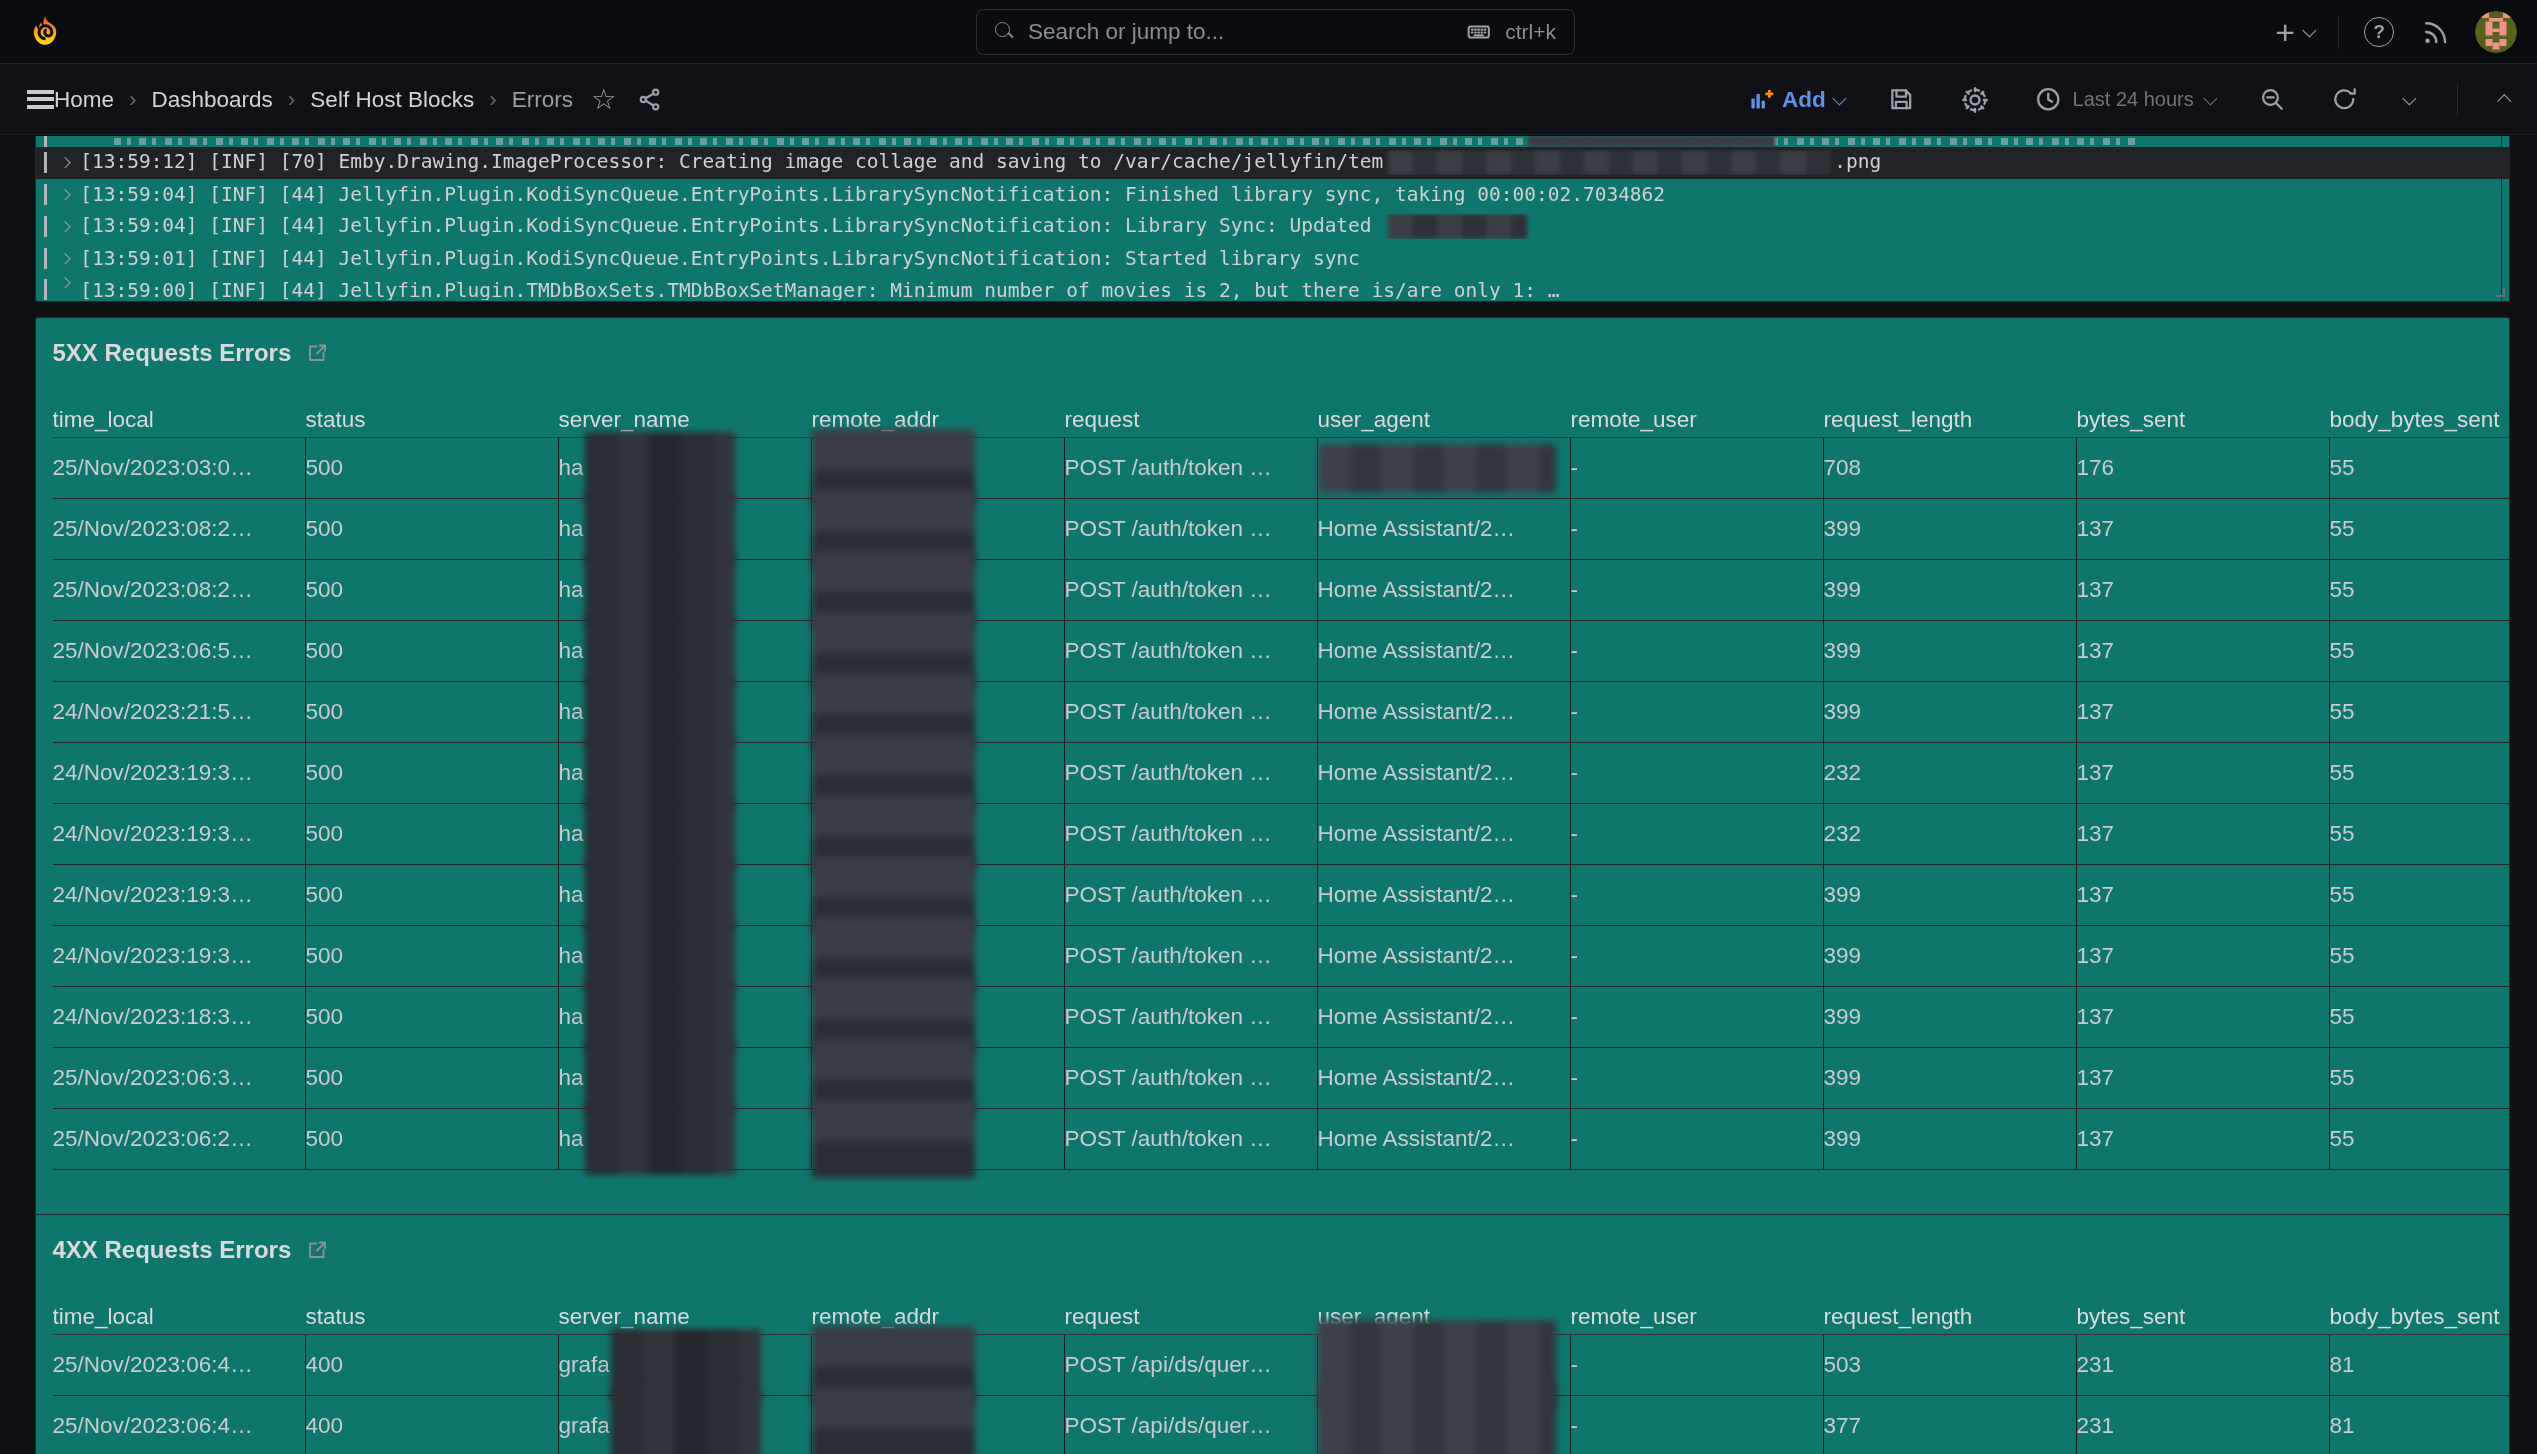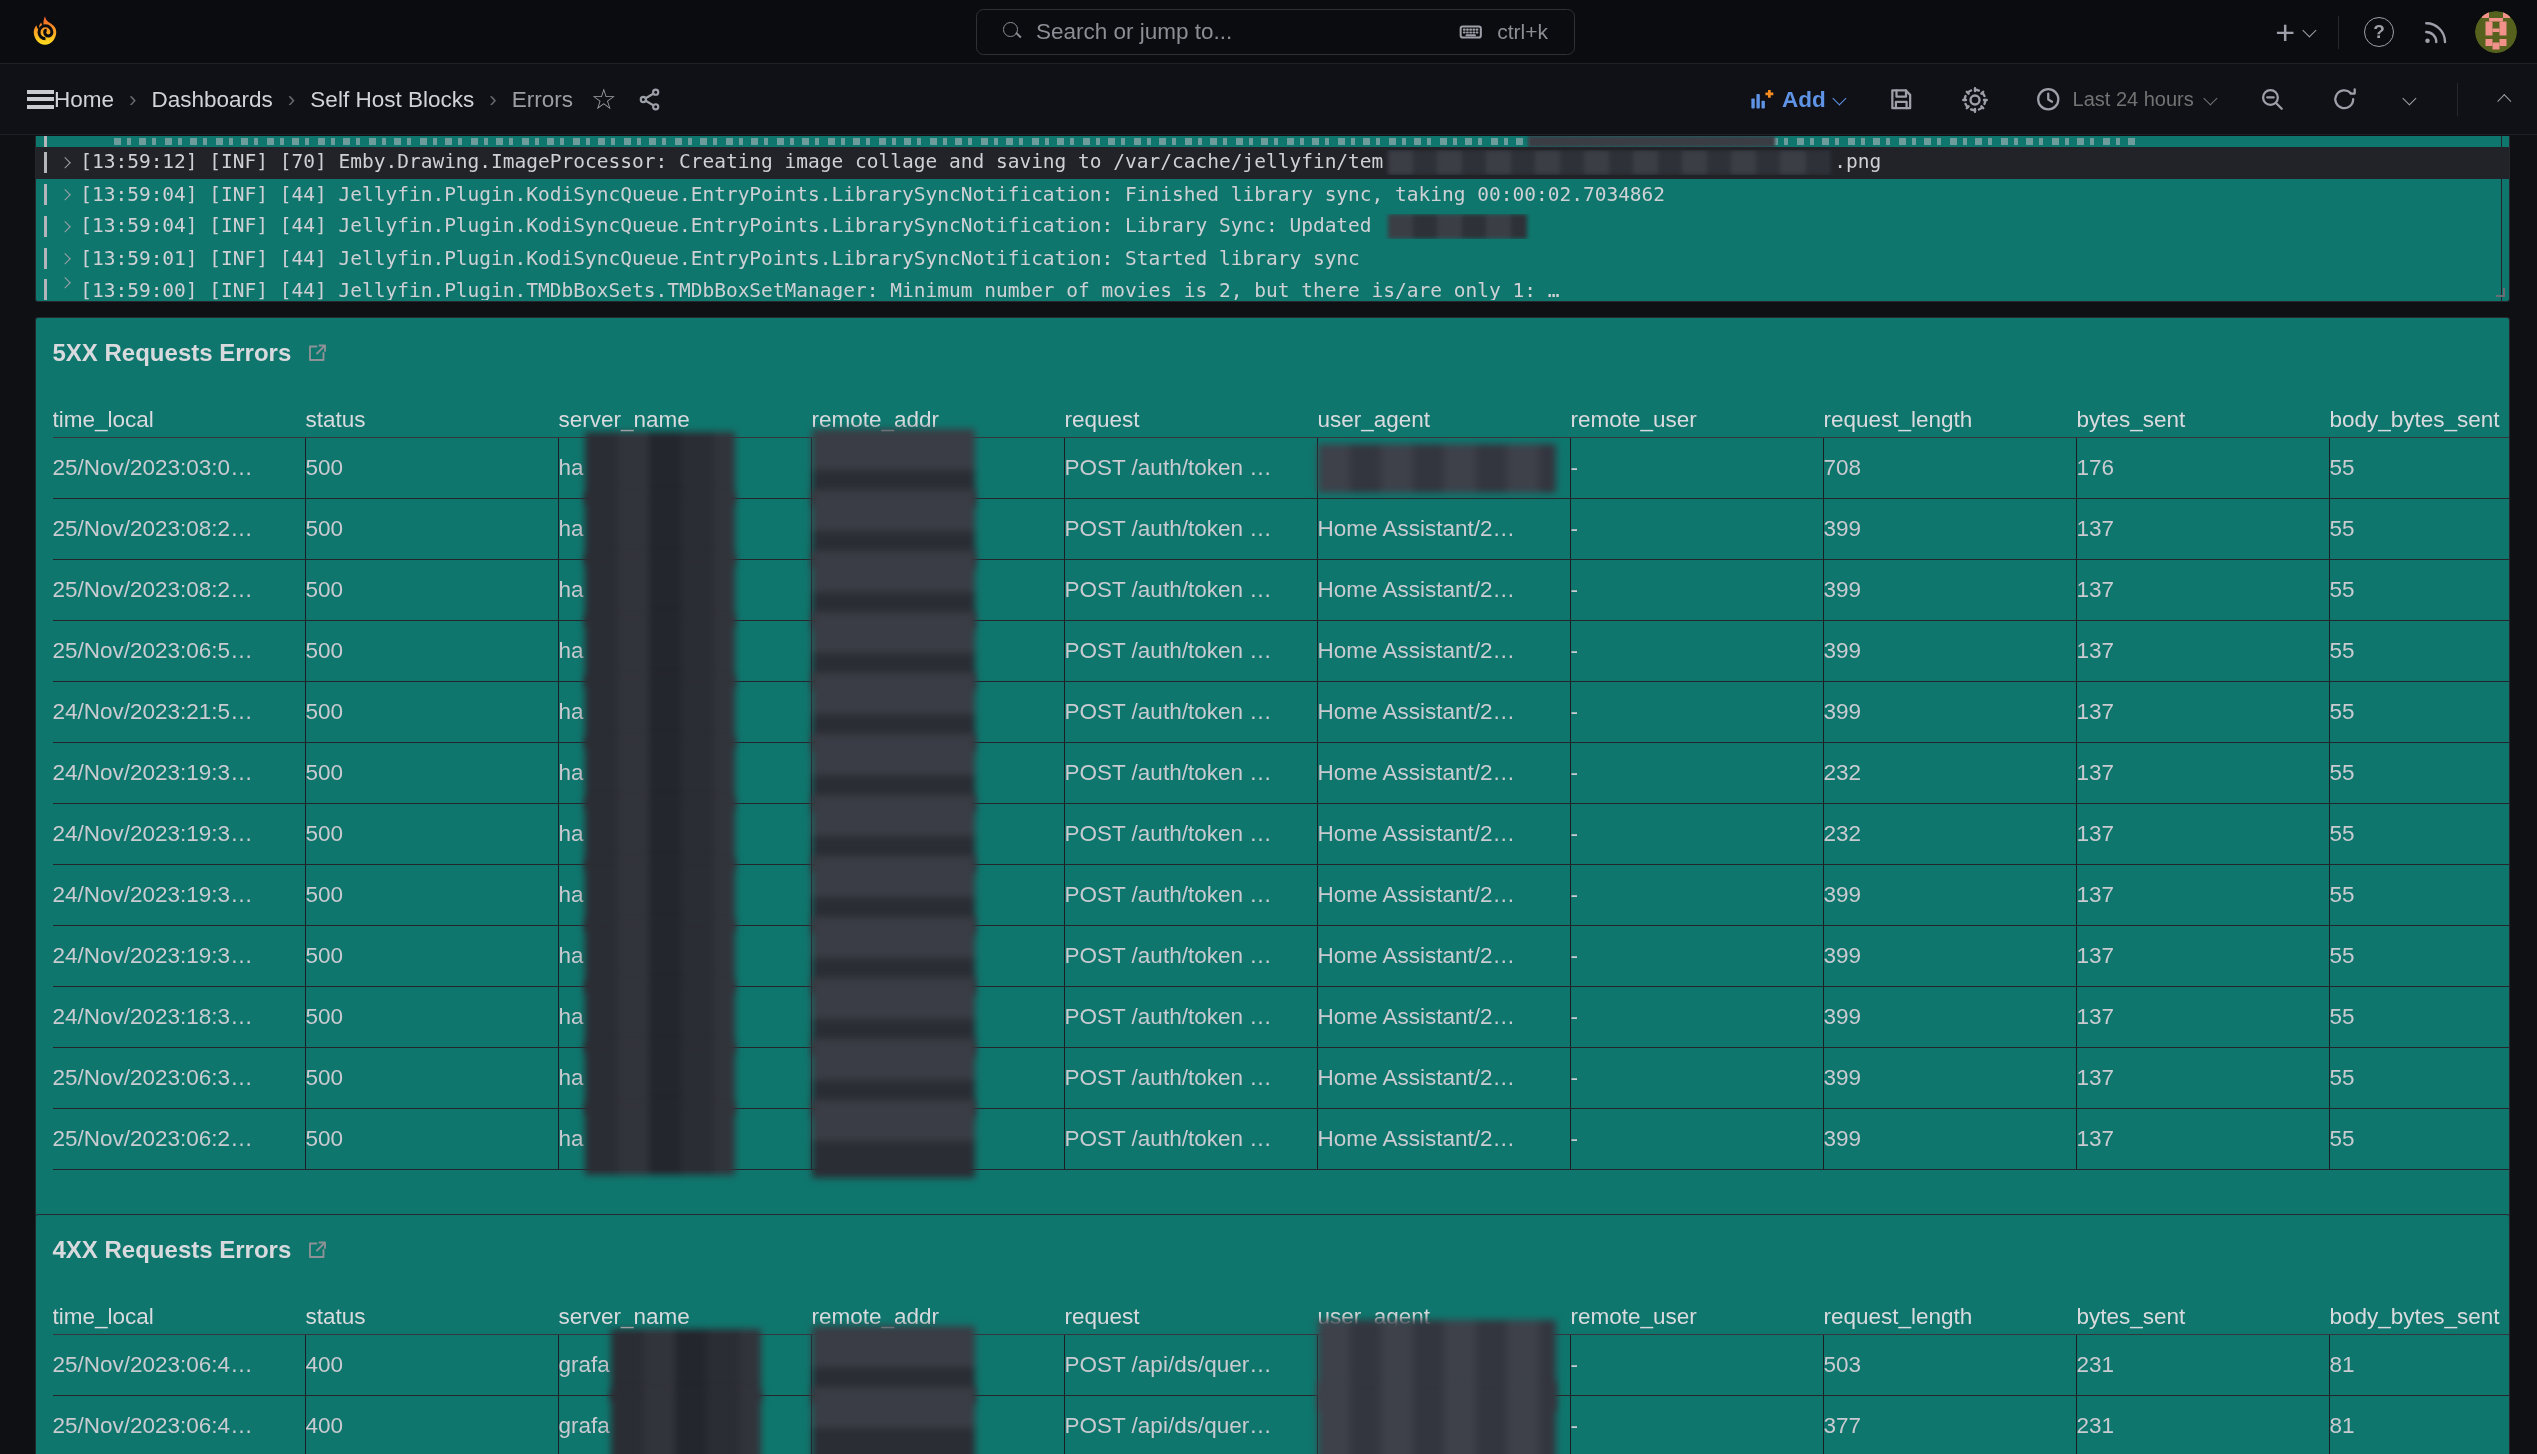--- a/index.html
+++ b/index.html
@@ -2,21 +2,21 @@
 <html style="font-size:12px"><head>
 <meta charset="utf-8">
 <style>
   *{box-sizing:border-box;margin:0;padding:0}
   html,body{width:2538px;height:1455px;overflow:hidden}
   body{background:#0f1014;font-family:"Liberation Sans",sans-serif;color:#d2d3d7;position:relative}
 
   
   .topbar{position:absolute;left:0;top:0;width:100%;height:64px;background:#0b0c10;border-bottom:0.7px solid #1f2127}
   .logo{position:absolute;left:27px;top:14.2px;width:36px;height:36px}
-  .searchbox{position:absolute;left:976px;top:9px;width:599px;height:46px;background:#0b0c0f;border:0.7px solid #2f3136;border-radius:7.5px;display:flex;align-items:center;padding:0 26px;cursor:text}
+  .searchbox{position:absolute;left:976px;top:9px;width:599px;height:46px;background:#0b0c0f;border:0.7px solid #2f3136;border-radius:7.5px;display:flex;align-items:center;padding:0 18px;cursor:text}
   .searchbox .ph{color:#8b8e95;font-size:22.5px;margin-left:13.5px;flex:1;white-space:nowrap}
   .shortcut{display:flex;align-items:center;gap:14px;color:#8b8e95;font-size:21px}
   .tr-icons{position:absolute;right:21px;top:0;height:64px;display:flex;align-items:center;gap:25.5px;color:#9da0a8}
   .vdiv{width:0.7px;height:33px;background:#26282c}
   .plusbtn{font-size:34px;font-weight:300;line-height:1;color:#9da0a8;display:flex;align-items:center;gap:7.5px;cursor:pointer}
   .help{width:30px;height:30px;border:1.6px solid #9da0a8;border-radius:50%;display:flex;align-items:center;justify-content:center;font-size:19px;color:#9da0a8;font-weight:700;cursor:pointer}
   .avatar{width:42px;height:42px;border-radius:50%;overflow:hidden;cursor:pointer}
 
   
   .navbar{position:absolute;left:0;top:65px;width:100%;height:70px;background:#101116;border-bottom:0.7px solid #1f2127;display:flex;align-items:center;padding:0 27px}

